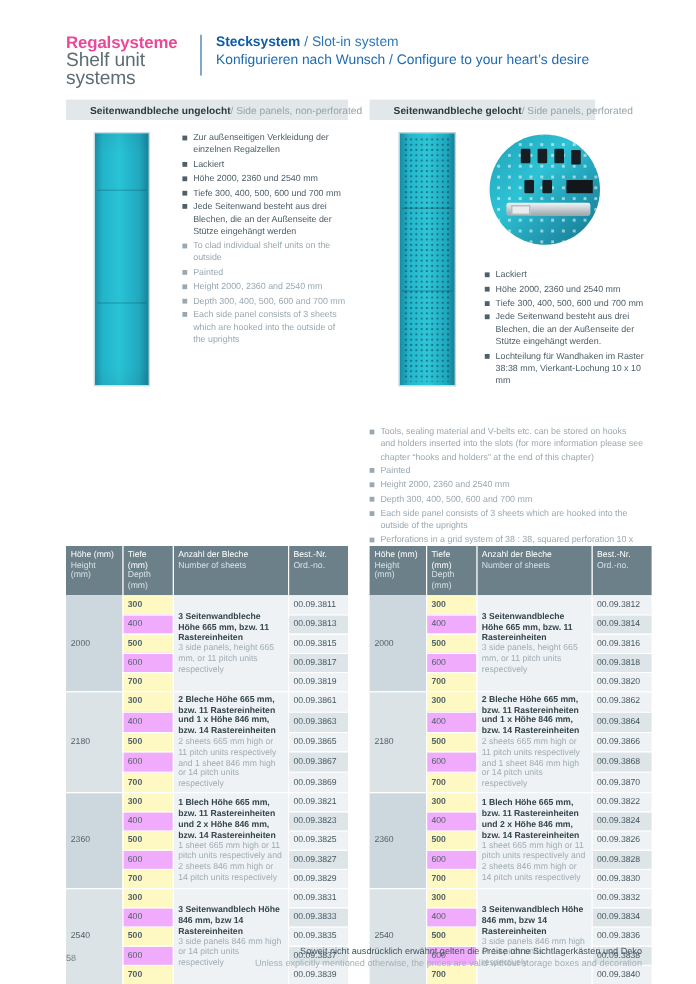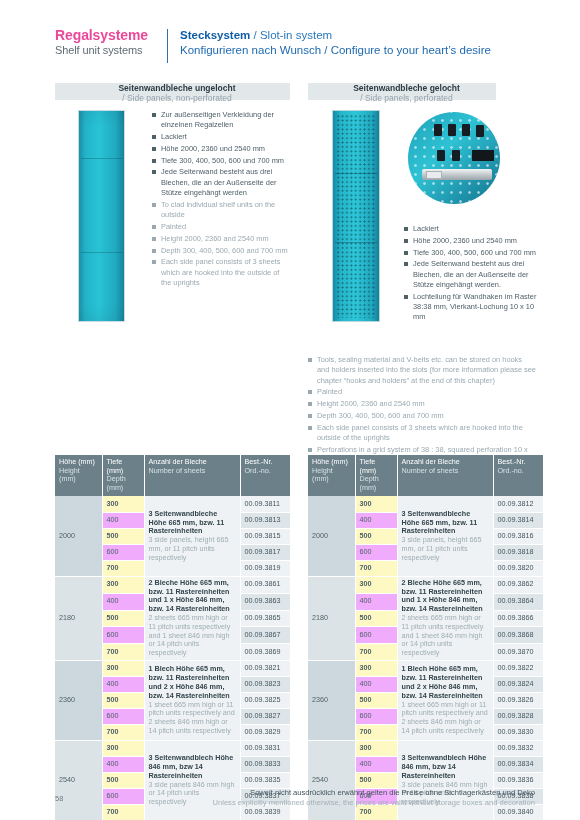--- a/index.html
+++ b/index.html
@@ -19,43 +19,42 @@
     width: 480px; height: 44px;
     display: flex;
     align-items: flex-start;
   }
   .hdr-left { width: 112px; }
   .hdr-title {
     font-size: 14px; font-weight: bold; color: #ec4899;
     letter-spacing: -0.1px; line-height: 15px;
   }
   .hdr-sub {
-    font-size: 11px; color: #5e6d75; line-height: 15px;
+    font-size: 16px; color: #5e6d75; line-height: 15px;
     letter-spacing: -0.1px;
   }
   .hdr-rule {
     width: 1px; background: #2f6ea8; height: 34px; margin-right: 12px;
     margin-top: 1px;
   }
   .hdr-right { padding-top: 0px; }
   .hdr-line1 { font-size: 11.5px; line-height: 15px; color: #1f6ab0; }
   .hdr-line1 b { font-weight: bold; color: #0e5ca6; }
   .hdr-line1 span.sl { color: #2a77bb; font-weight: normal; }
   .hdr-line2 { font-size: 11.5px; line-height: 15px; color: #1f6ab0; }
 
   
   .sect-bar {
     position: absolute;
     height: 17px;
     background: #e2e7ea;
     display: flex; align-items: center;
-    padding-left: 9px;
+    padding-left: 20px;
     font-size: 8.5px;
     white-space: nowrap;
-    flex-direction: column;
   }
   .sect-bar b { font-weight: bold; color: #2b3a42; }
   .sect-bar i { font-style: normal; color: #93a3ac; }
   #sect-left  { left: 55px;  top: 83px; width: 235px; }
   #sect-right { left: 308px; top: 83px; width: 188px; }
 
   
   .panel-plain {
     position: absolute;
     left: 78px; top: 110px; width: 47px; height: 212px;

